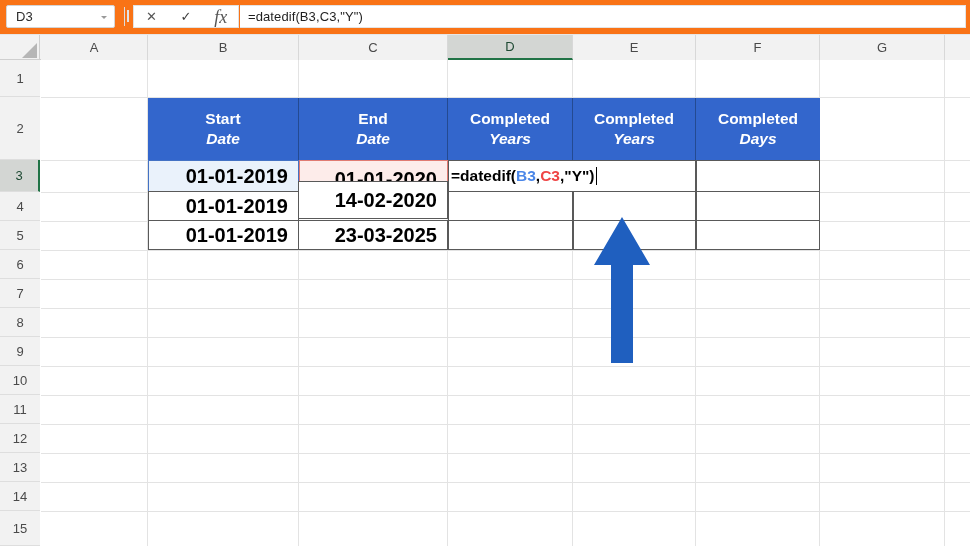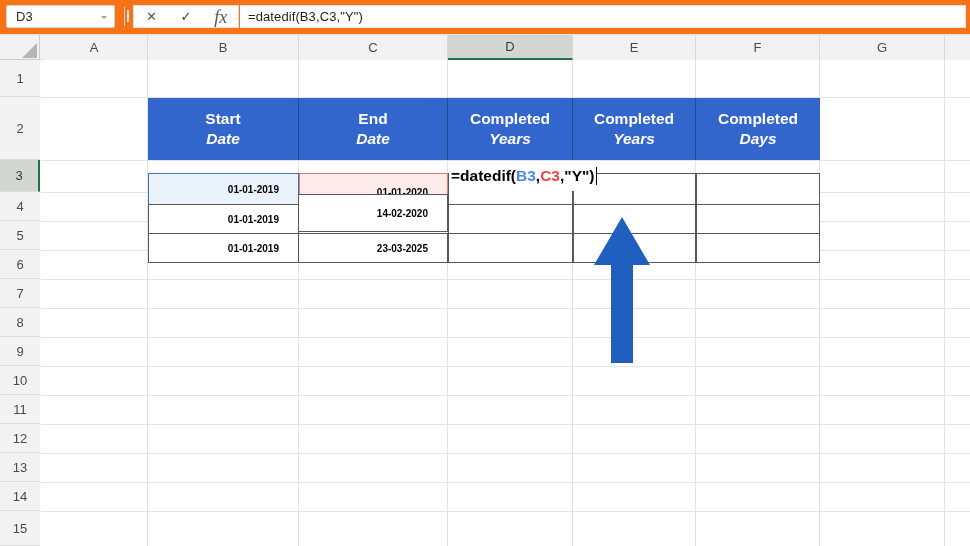--- a/index.html
+++ b/index.html
@@ -161,24 +161,23 @@
     line-height: 1.32;
     flex-direction: column;
     border-right: 1px solid #244a91;
   }
   .thdr .l2 { display: block; font-style: italic; }
   .tdata {
     background: #ffffff;
     color: #000000;
     font-weight: bold;
     justify-content: flex-end;
-    padding-right: 19px;
+    padding-right: 10px;
     border: 1px solid #595959;
-    font-size: 10px;
-    margin-top: 13px;
+    font-size: 20px;
   }
 
   
   .ref-blue {
     background: #eaf2fb;
     border: 1.5px solid #4472c4;
   }
   .ref-red {
     background: #fdecea;
     border: 1.5px solid #e07b72;

